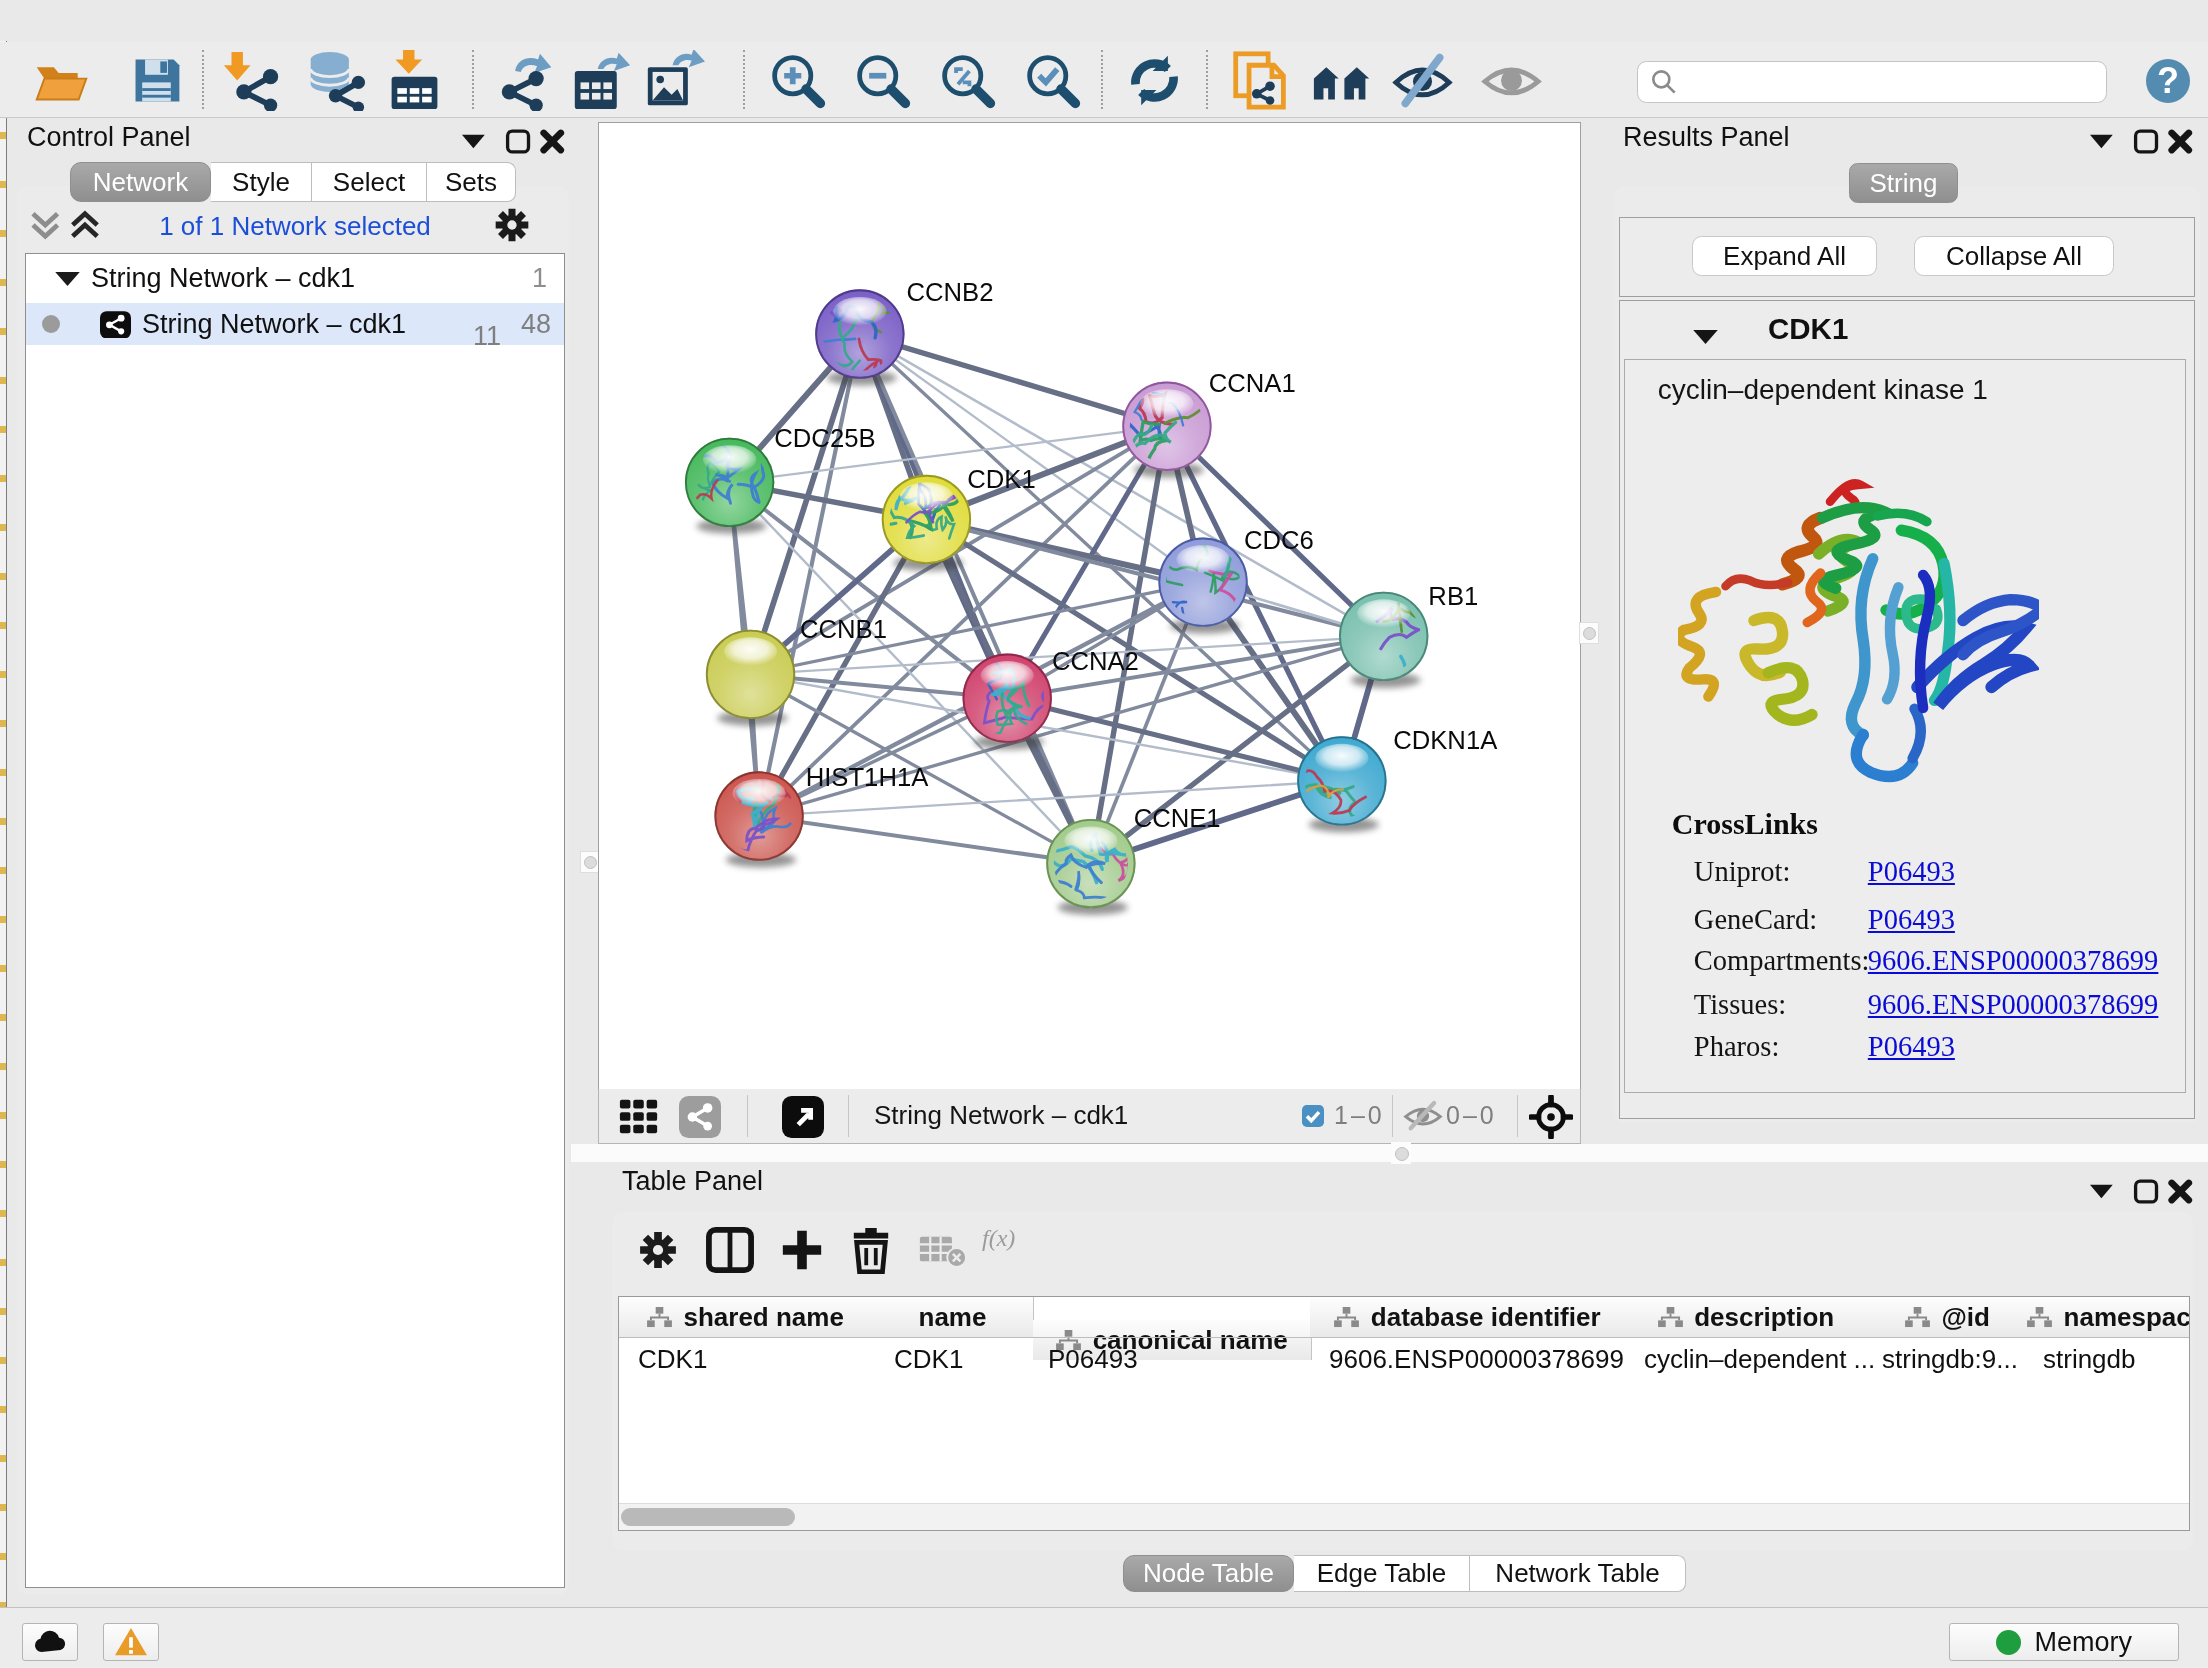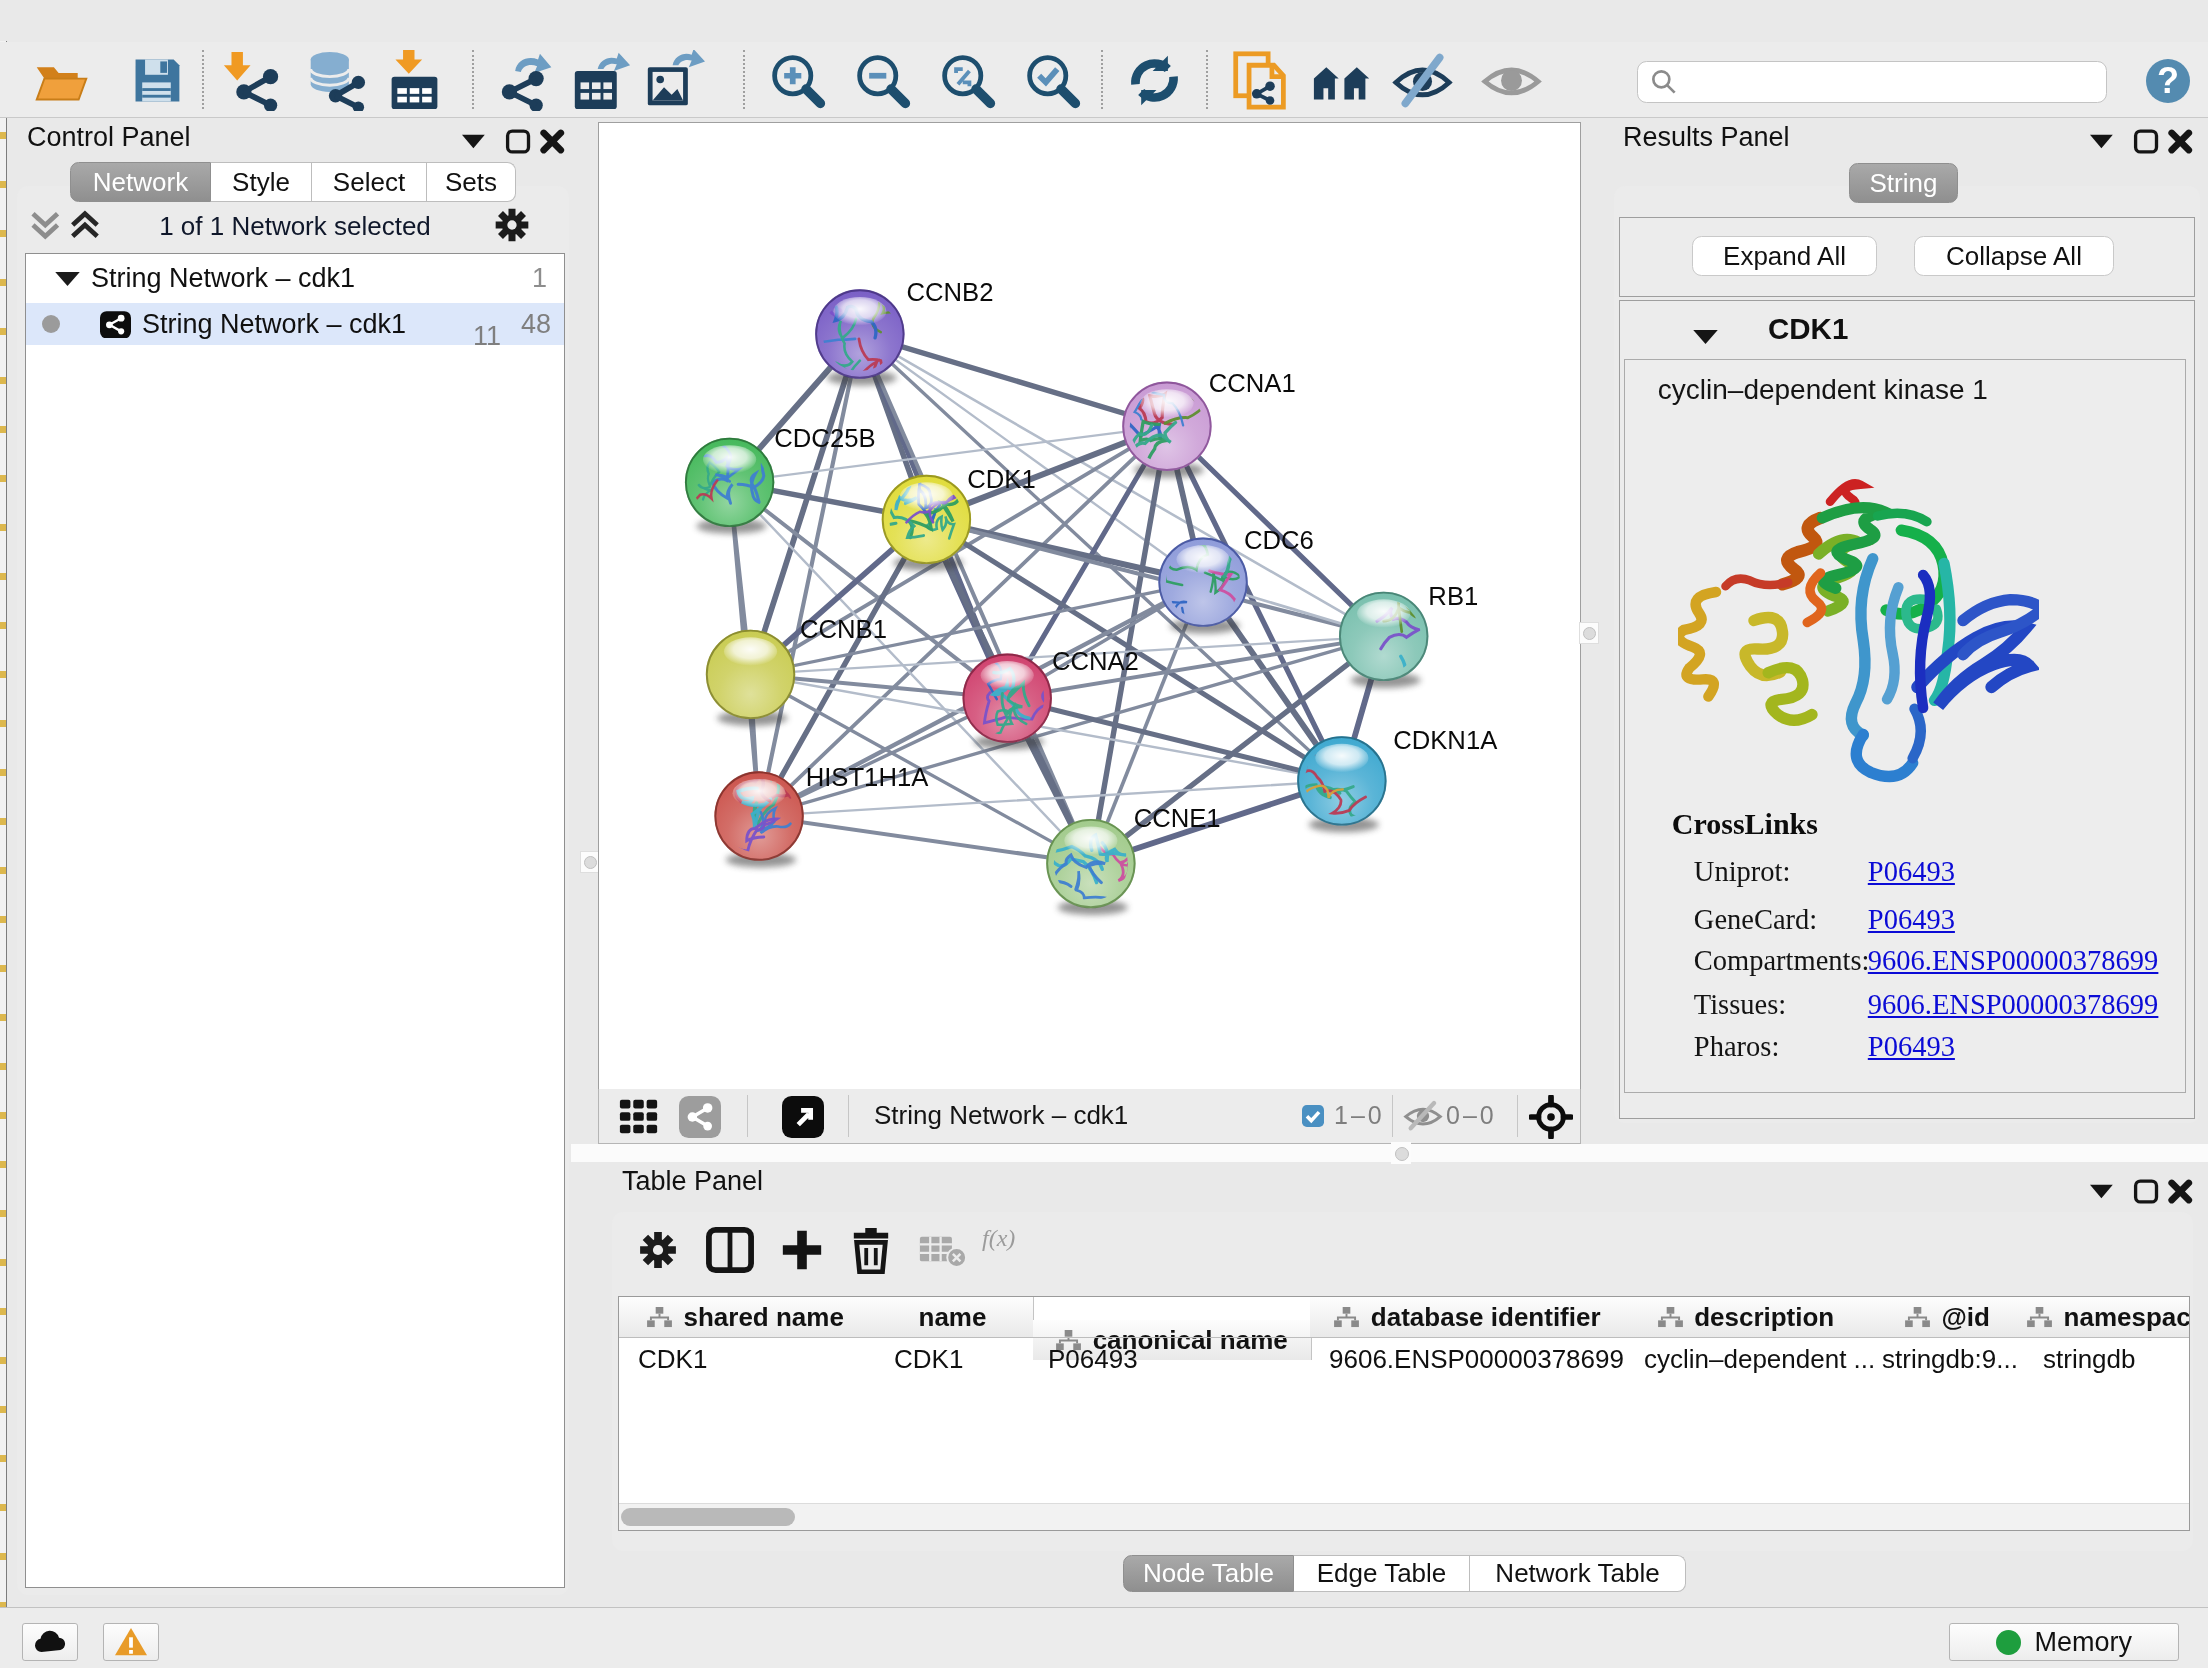--- a/index.html
+++ b/index.html
@@ -21,21 +21,21 @@
 #searchbox{position:absolute;left:1637px;top:19px;width:468px;height:40px;background:#fff;
   border:1.9px solid #c4c4c4;border-radius:9.5px;}
 
 .ptitle{font-size:27px;color:#111;}
 
 .seg{position:absolute;display:flex;}
 .seg div{height:38px;line-height:38px;text-align:center;font-size:26px;color:#111;
   background:#fff;border:1px solid #bdbdbd;border-left:none;}
 .seg div:first-child{border-left:1px solid #bdbdbd;border-radius:8.6px 0 0 8.6px;}
 .seg div:last-child{border-radius:0 8.6px 8.6px 0;}
-.seg div.sel{background:linear-gradient(#a9a9a9,#8f8f8f);color:#fff;border-color:#8f8f8f;}
+.seg div.sel{background:linear-gradient(#a9a9a9,#8f8f8f);color:#fff;border-color:#8f8f8f;border-radius:11px;}
 .rpanel{position:absolute;background:#ebebeb;border-radius:11.4px;}
 
 #netview{left:598px;top:122px;width:981px;height:966px;background:#fff;border:1px solid #9f9f9f;}
 #netbar{left:598px;top:1089px;width:981px;height:54px;background:#ececec;border:1px solid #b5b5b5;border-top:none;}
 
 #hdivider{left:571px;top:1144px;width:1638px;height:18px;background:#fbfbfb;}
 
 #statusbar{left:0;top:1607px;width:2208px;height:61px;background:#ececec;border-top:1px solid #c2c2c2;}
 .sbtn{position:absolute;top:15px;height:36px;background:linear-gradient(#fdfdfd,#ededed);
   border:1px solid #b4b4b4;border-radius:2.9px;display:flex;align-items:center;justify-content:center;}
@@ -218,21 +218,21 @@
       <div style="width:88px;">Sets</div>
     </div>
     <svg class="abs" width="76" height="34" viewBox="0 0 80 36" style="left:28.5px;top:208px;">
       <g fill="none" stroke="#8d8d8d" stroke-width="5">
           <path d="M4 6 l13 12 13 -12 M4 18 l13 12 13 -12"></path>
         </g>
       <g fill="none" stroke="#262626" stroke-width="5">
           <path d="M46 18 l13 -12 13 12 M46 30 l13 -12 13 12"></path>
         </g>
     </svg>
-    <div class="abs" style="left:105px;top:211px;width:380px;text-align:center;font-size:26px;color:#0f172a;">1 of 1 Network selected</div>
+    <div class="abs" style="left:105px;top:211px;width:380px;text-align:center;font-size:26px;color:#1d4ed8;">1 of 1 Network selected</div>
     <svg class="abs" width="42" height="42" viewBox="0 0 54 54" style="left:491px;top:204px;">
       <g fill="#1b1b1b">
           <circle cx="27" cy="27" r="13"></circle>
       <g stroke="#1b1b1b" stroke-width="9">
             <path d="M27 6 v10 M27 38 v10 M6 27 h10 M38 27 h10 M12.2 12.2 l7 7 M34.8 34.8 l7 7 M41.8 12.2 l-7 7 M19.2 34.8 l-7 7"></path>
           </g>
       <circle cx="27" cy="27" r="6" fill="#ebebeb"></circle>
         </g>
     </svg>
     <div class="abs" style="left:25px;top:253px;width:538px;height:1333px;background:#fff;border:1.9px solid #8f8f8f;">

